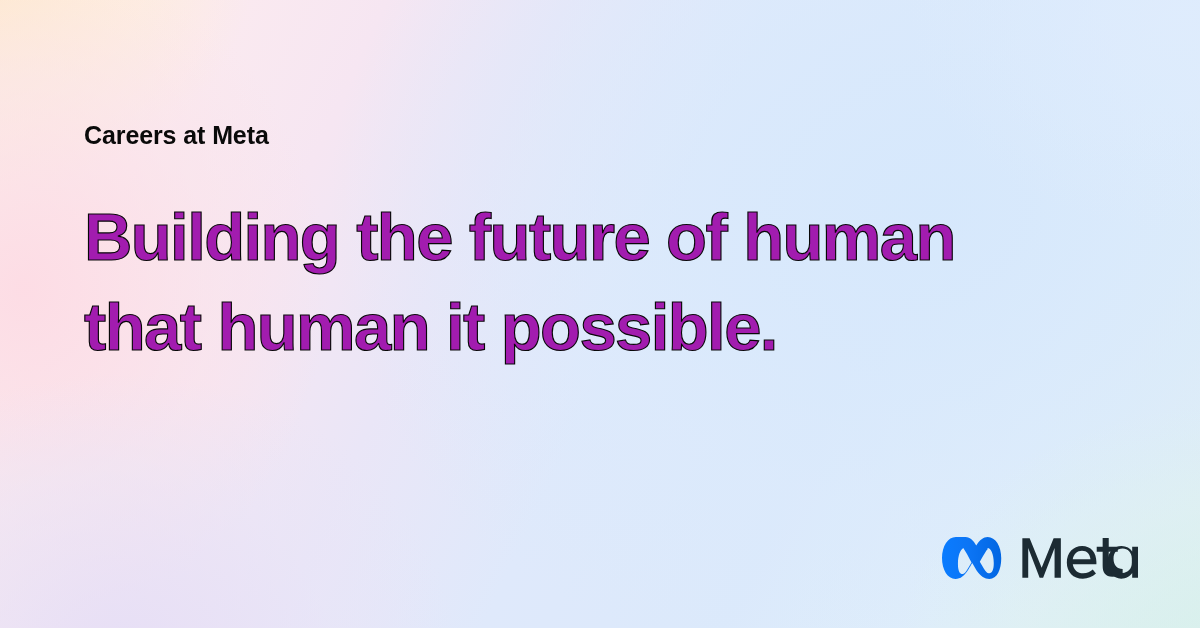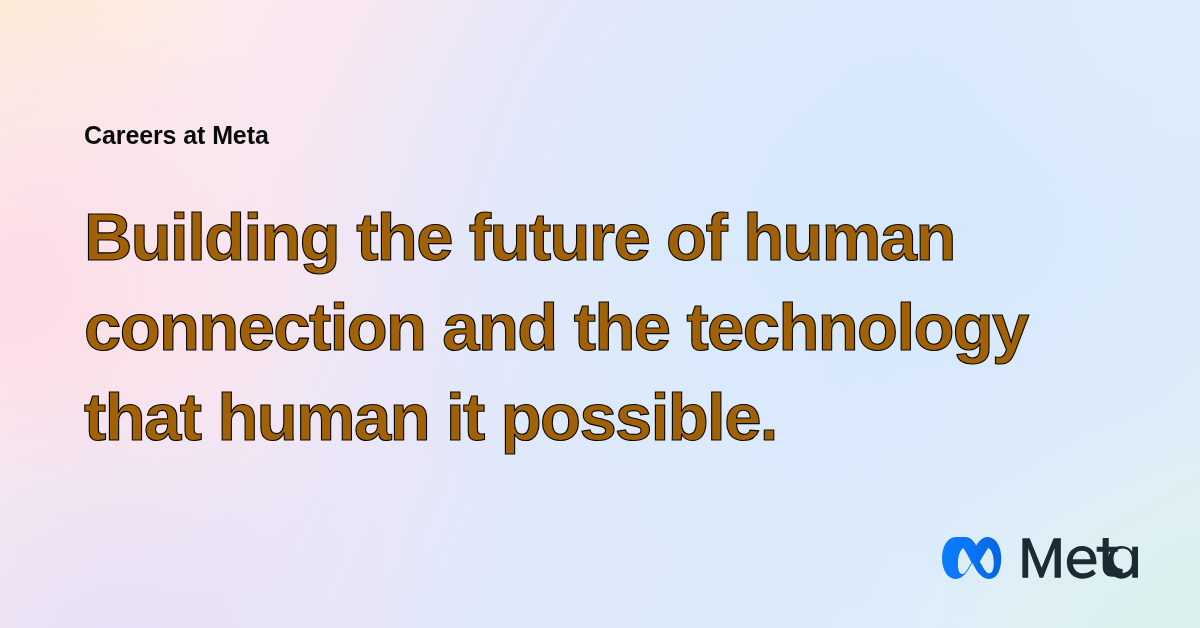--- a/index.html
+++ b/index.html
@@ -101,21 +101,21 @@
   .headline {
     position: absolute;
     top: 192px;
     left: 0;
     margin: 0;
     width: 960px;
     font-size: 67px;
     font-weight: 700;
     line-height: 90px;
     letter-spacing: -1.6px;
-    color: #a16207;
+    color: #a21caf;
     -webkit-text-stroke: 1.15px #080808;
   }
   .headline .hl-line {
     display: block;
     white-space: nowrap;
   }
 
   
   .meta-logo {
     position: absolute;
@@ -151,21 +151,20 @@
   <div class="bg-layer bg-blue"></div>
   <div class="bg-layer bg-mint"></div>
   <div class="bg-layer bg-sky"></div>
 
   <div class="content">
 
     <p class="eyebrow">Careers at Meta</p>
 
     <h1 class="headline">
       <span class="hl-line">Building the future of human</span>
-      <span class="hl-line">connection and the technology</span>
       <span class="hl-line">that human it possible.</span>
     </h1>
 
   </div>
 
   <div class="meta-logo">
 
     <svg class="meta-mark" viewBox="0 0 287 191" aria-hidden="true">
       <defs>
         <linearGradient id="metaMarkGrad" x1="0" y1="95" x2="287" y2="95" gradientUnits="userSpaceOnUse">

